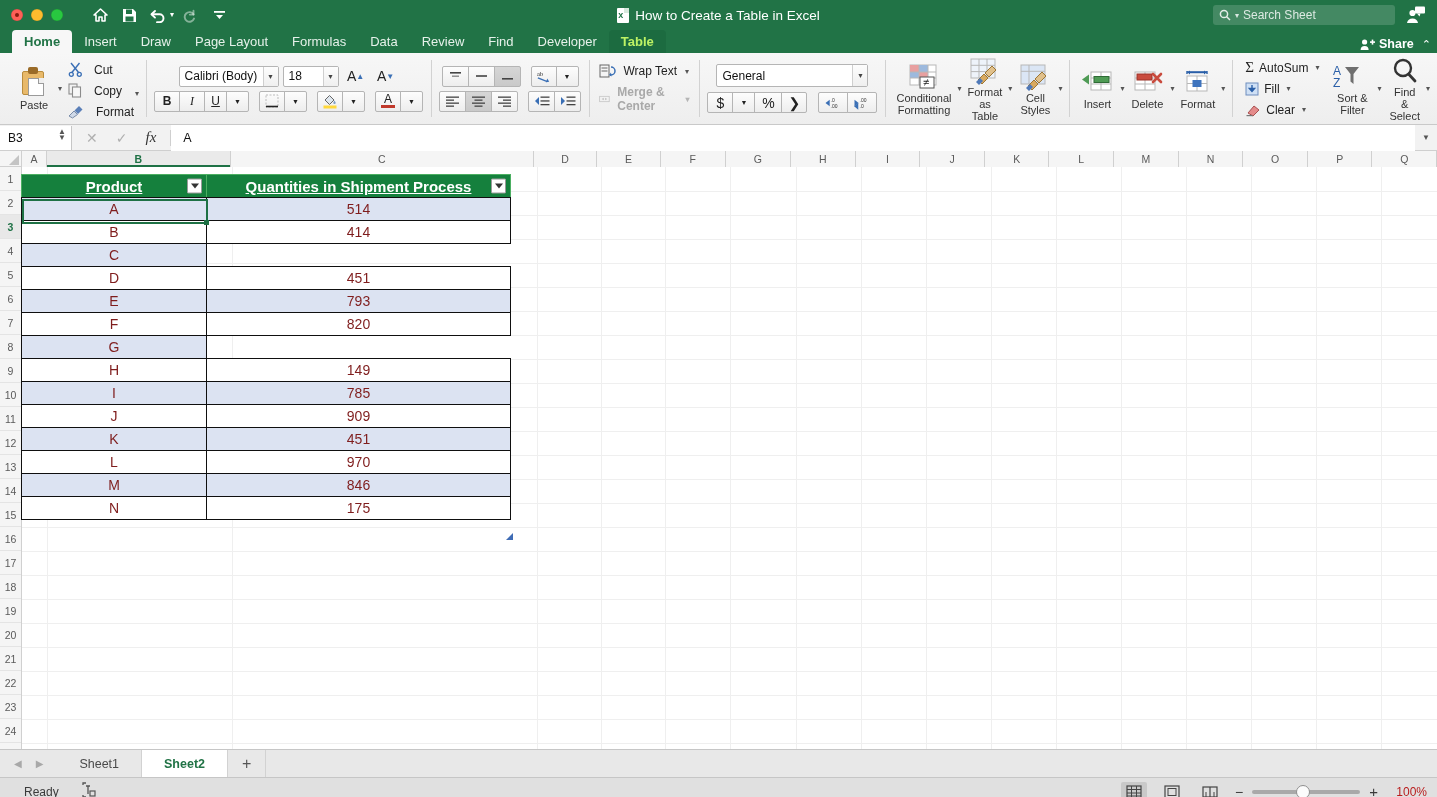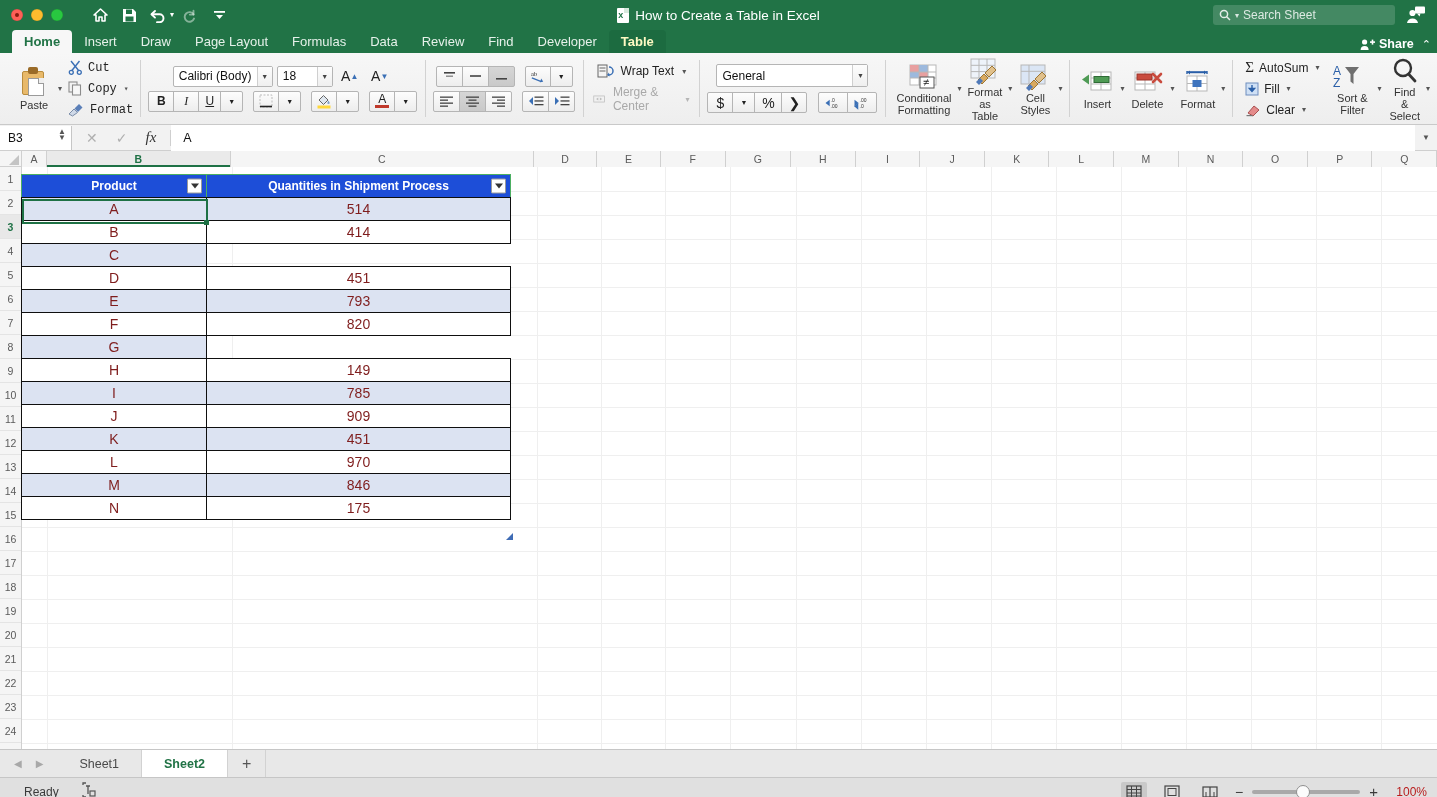--- a/index.html
+++ b/index.html
@@ -77,21 +77,21 @@
     height: 23px; background:#217346;
     display:flex; align-items:flex-end; position:relative;
     padding-left: 12px;
   }
   .tab {
     height:23px; padding:8px 12px; display:flex; align-items:center;
     color:#e6f1ea; font-size:13px; border-radius:4px 4px 0 0;
     white-space:nowrap;
   }
   .tab.active { background:#f7f7f7; color:#217346; font-weight:bold; }
-  .tab.ctx { background:#1c6b40; color:#fef9c3; font-weight:bold; }
+  .tab.ctx { background:#1c6b40; color:#bef264; font-weight:bold; }
   .share-area {
     position:absolute; right:6px; bottom:2px; display:flex; align-items:center; gap:8px;
     color:#ffffff; font-size:12.5px; font-weight:bold;
   }
   .chev-up { font-size:11px; font-weight:normal; }
 
   
   .ribbon {
     height: 72px; background: linear-gradient(#f7f7f7, #eeeeee);
     border-bottom: 1px solid #c9c9c9;
@@ -110,21 +110,21 @@
   .clip-top { position:absolute; left:8px; top:0px; width:10px;height:7px;
     background:#9a6b28; border-radius:2px; }
   .clip-page { position:absolute; left:8px; top:11px; width:16px; height:18px;
     background:#ffffff; border:1px solid #9a9a9a; }
   .clip-page::after{content:"";position:absolute;right:-1px;top:-1px;width:5px;height:5px;
     background:#eeeeee;border-left:1px solid #9a9a9a;border-bottom:1px solid #9a9a9a;}
   .paste-lbl { font-size:11px; color:#333; margin-top:2px; }
   .dropcaret { font-size:8px; color:#555; margin-left:2px; }
 
   .cutcopy { display:flex; flex-direction:column; gap:2px; margin-left:6px; }
-  .ccrow { display:flex; align-items:center; gap:5px; height:19px;font-family:Liberation Mono, monospace; }
+  .ccrow { display:flex; align-items:flex-end; gap:11px; height:19px; }
   .ccrow .lbl { font-size:12px; color:#222; }
 
   
   .fontgrp { flex-direction:column; display:flex; justify-content:center; gap:4px; padding:0 8px;}
   .frow { display:flex; align-items:center; gap:4px; }
   .cbox {
     height:21px; background:#fff; border:1px solid #b5b5b5; border-radius:2px;
     display:flex; align-items:center; font-size:12px; color:#111; padding:0 0 0 5px;
   }
   .cbox .arrowbox {
@@ -143,21 +143,21 @@
   .btngrp .btn { border-radius:0; margin-left:-1px; }
   .btngrp .btn:first-child { border-radius:2px 0 0 2px; margin-left:0;}
   .btngrp .btn:last-child { border-radius:0 2px 2px 0; }
 
   
   .aligngrp { flex-direction:column; display:flex; justify-content:center; gap:4px; padding:0 8px;}
 
   
   .wrapgrp { flex-direction:column; display:flex; justify-content:center; gap:7px; padding:0 10px; }
   .wrapline { display:flex; align-items:center; gap:6px; font-size:12px; color:#222; }
-  .wrapline.dim { color:#a9a9a9; }
+  .wrapline.dim { color:#a9a9a9;font-weight:bold; }
 
   
   .numgrp { flex-direction:column; display:flex; justify-content:center; gap:5px; padding:0 8px;}
 
   
   .bigbtn { display:flex; flex-direction:column; align-items:center; width:auto; padding:0 4px;}
   .bigbtn .bi { height:30px; display:flex; align-items:center; }
   .bigbtn .bl { font-size:11px; color:#333; text-align:center; line-height:12px; }
 
   
@@ -210,22 +210,22 @@
 
   
   .xtable { position:absolute; left:22px; top:24px; }
   .xt-row { display:flex; }
   .xt-cell {
     height:24px; display:flex; align-items:center; justify-content:center;
     font-size:14px; color:#7f1d1d; border:1px solid #0f0f0f; margin:-1px 0 0 -1px;
     position:relative;
   }
   .xt-head {
-    background:#1d4ed8; color:#ffffff; font-weight:bold; font-size:12px;
-    border:1px solid #4caf62; position:relative;
+    background:#15803d; color:#ffffff; font-weight:bold; font-size:15px;
+    border:1px solid #4caf62; position:relative;text-decoration:underline;
   }
   .xt-head .filter {
     position:absolute; right:4px; top:50%; transform:translateY(-50%);
     width:15px;height:15px;background:#ffffff;border:1px solid #9a9a9a;border-radius:1px;
     display:flex;align-items:center;justify-content:center;
   }
   .xt-head .filter::after{
     content:""; border-style:solid; border-width:5px 4px 0 4px;
     border-color:#333 transparent transparent transparent;
   }

